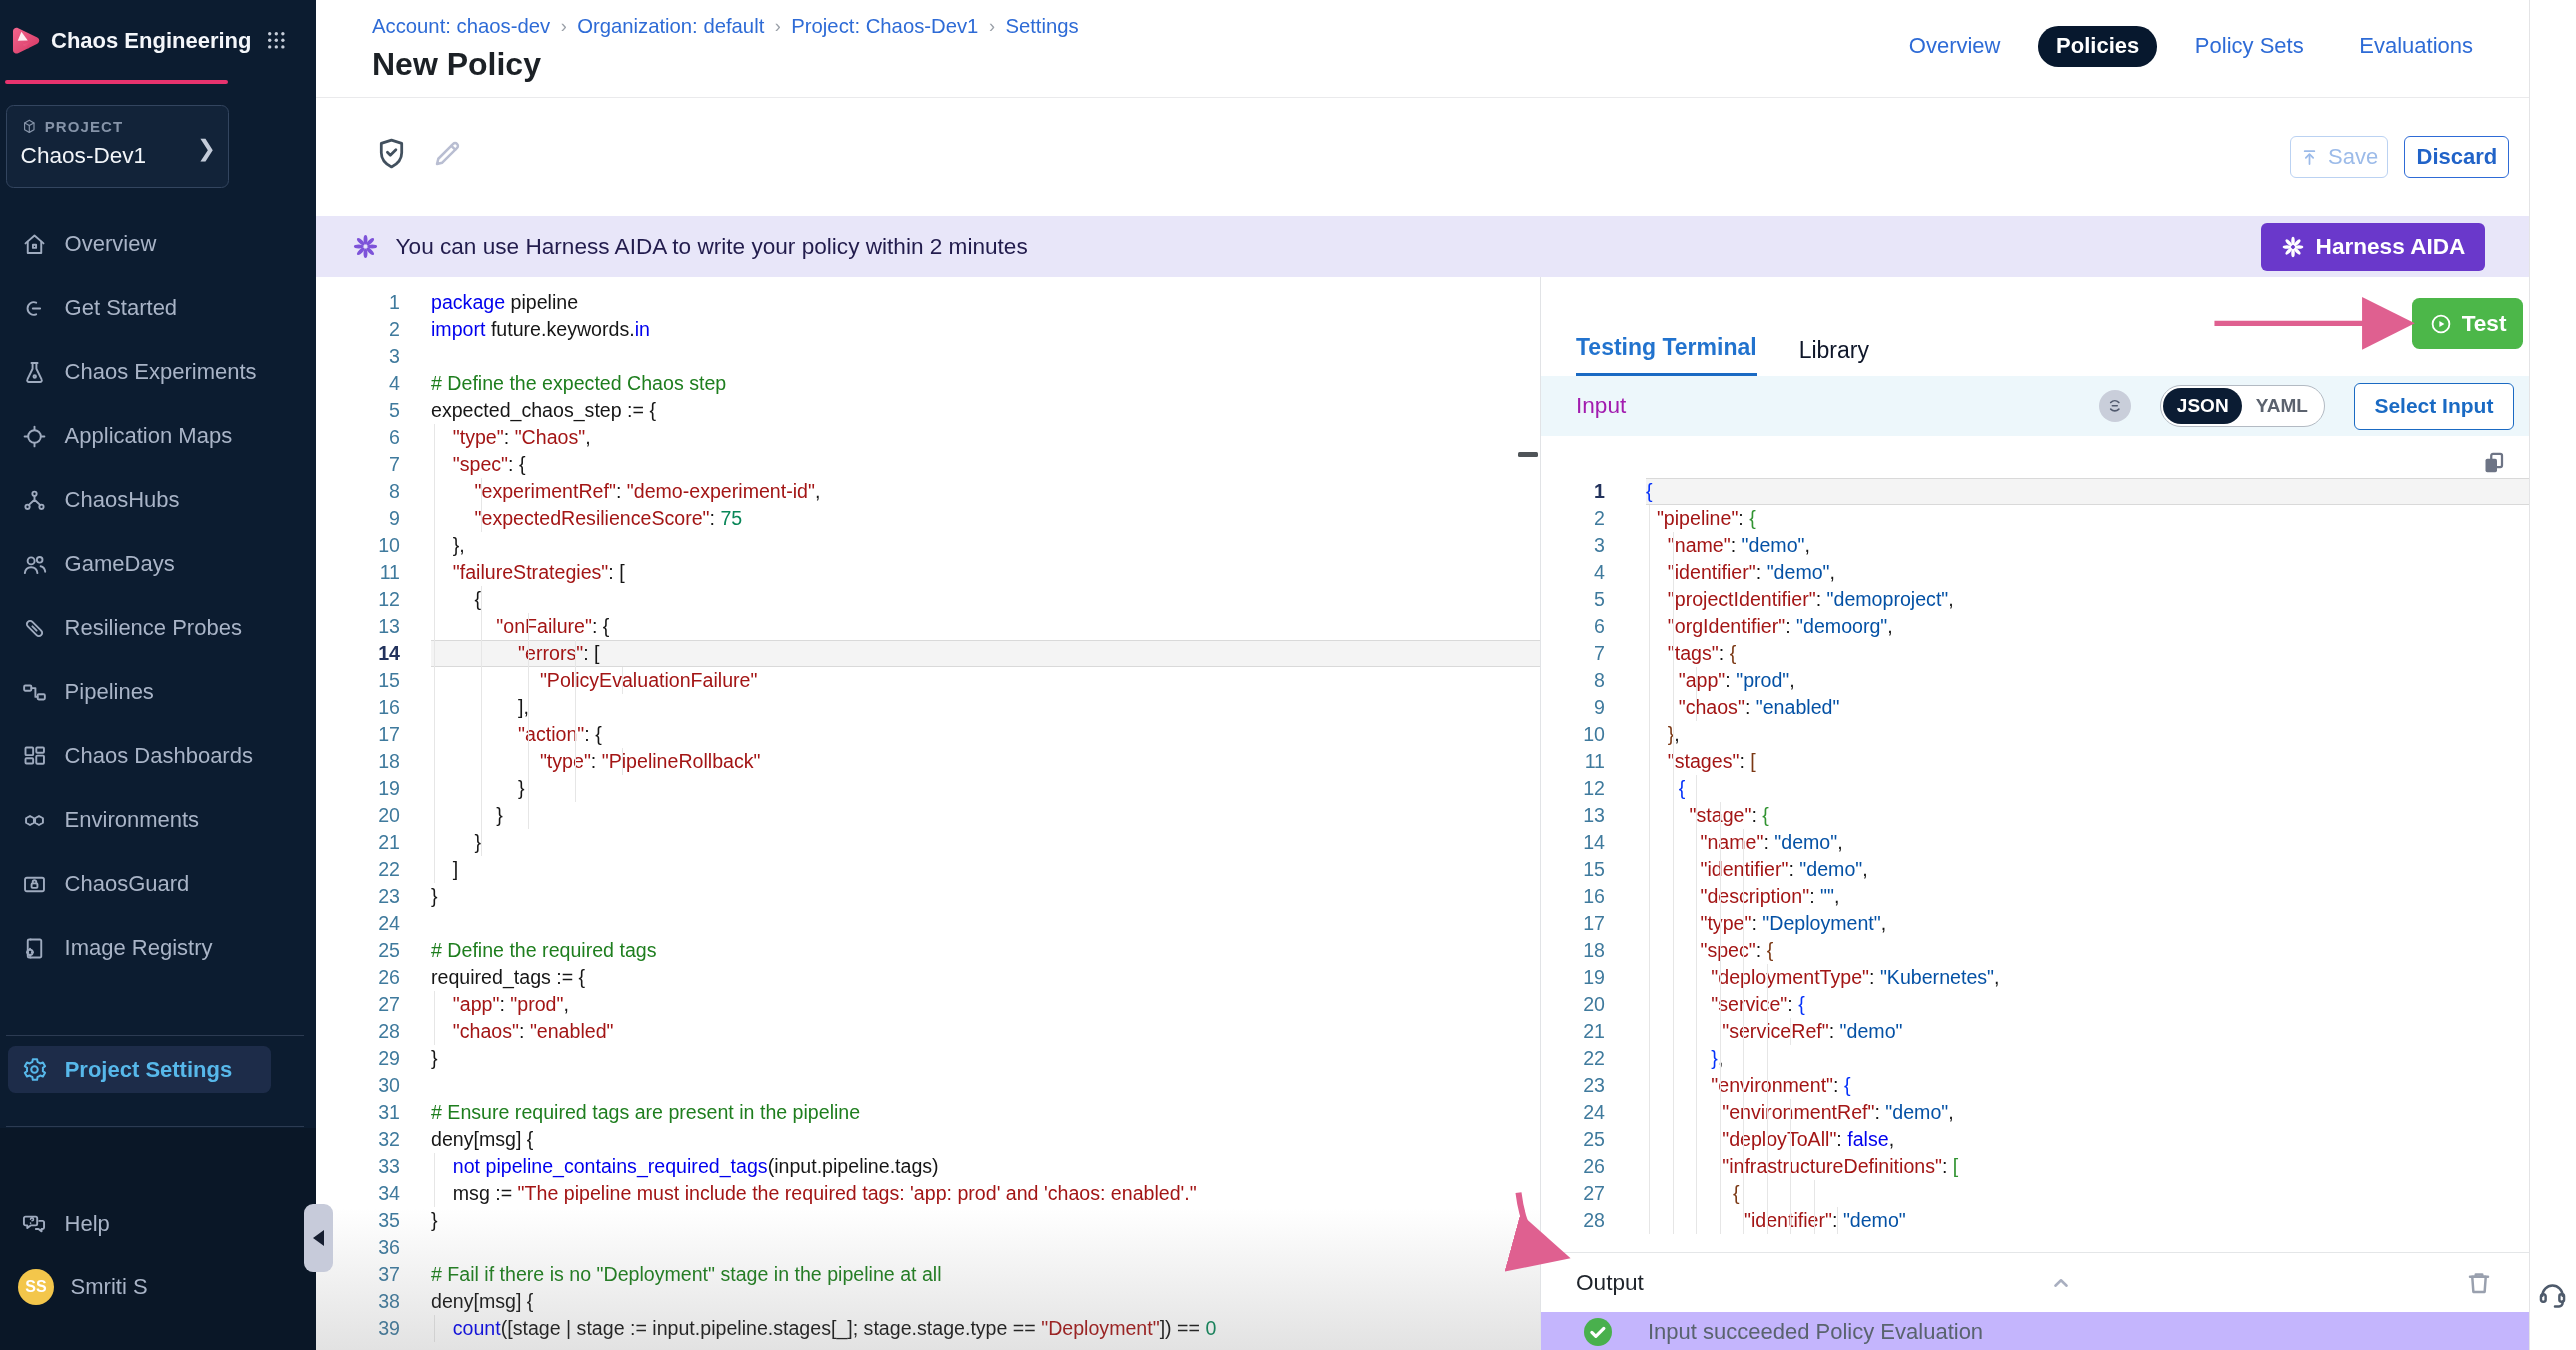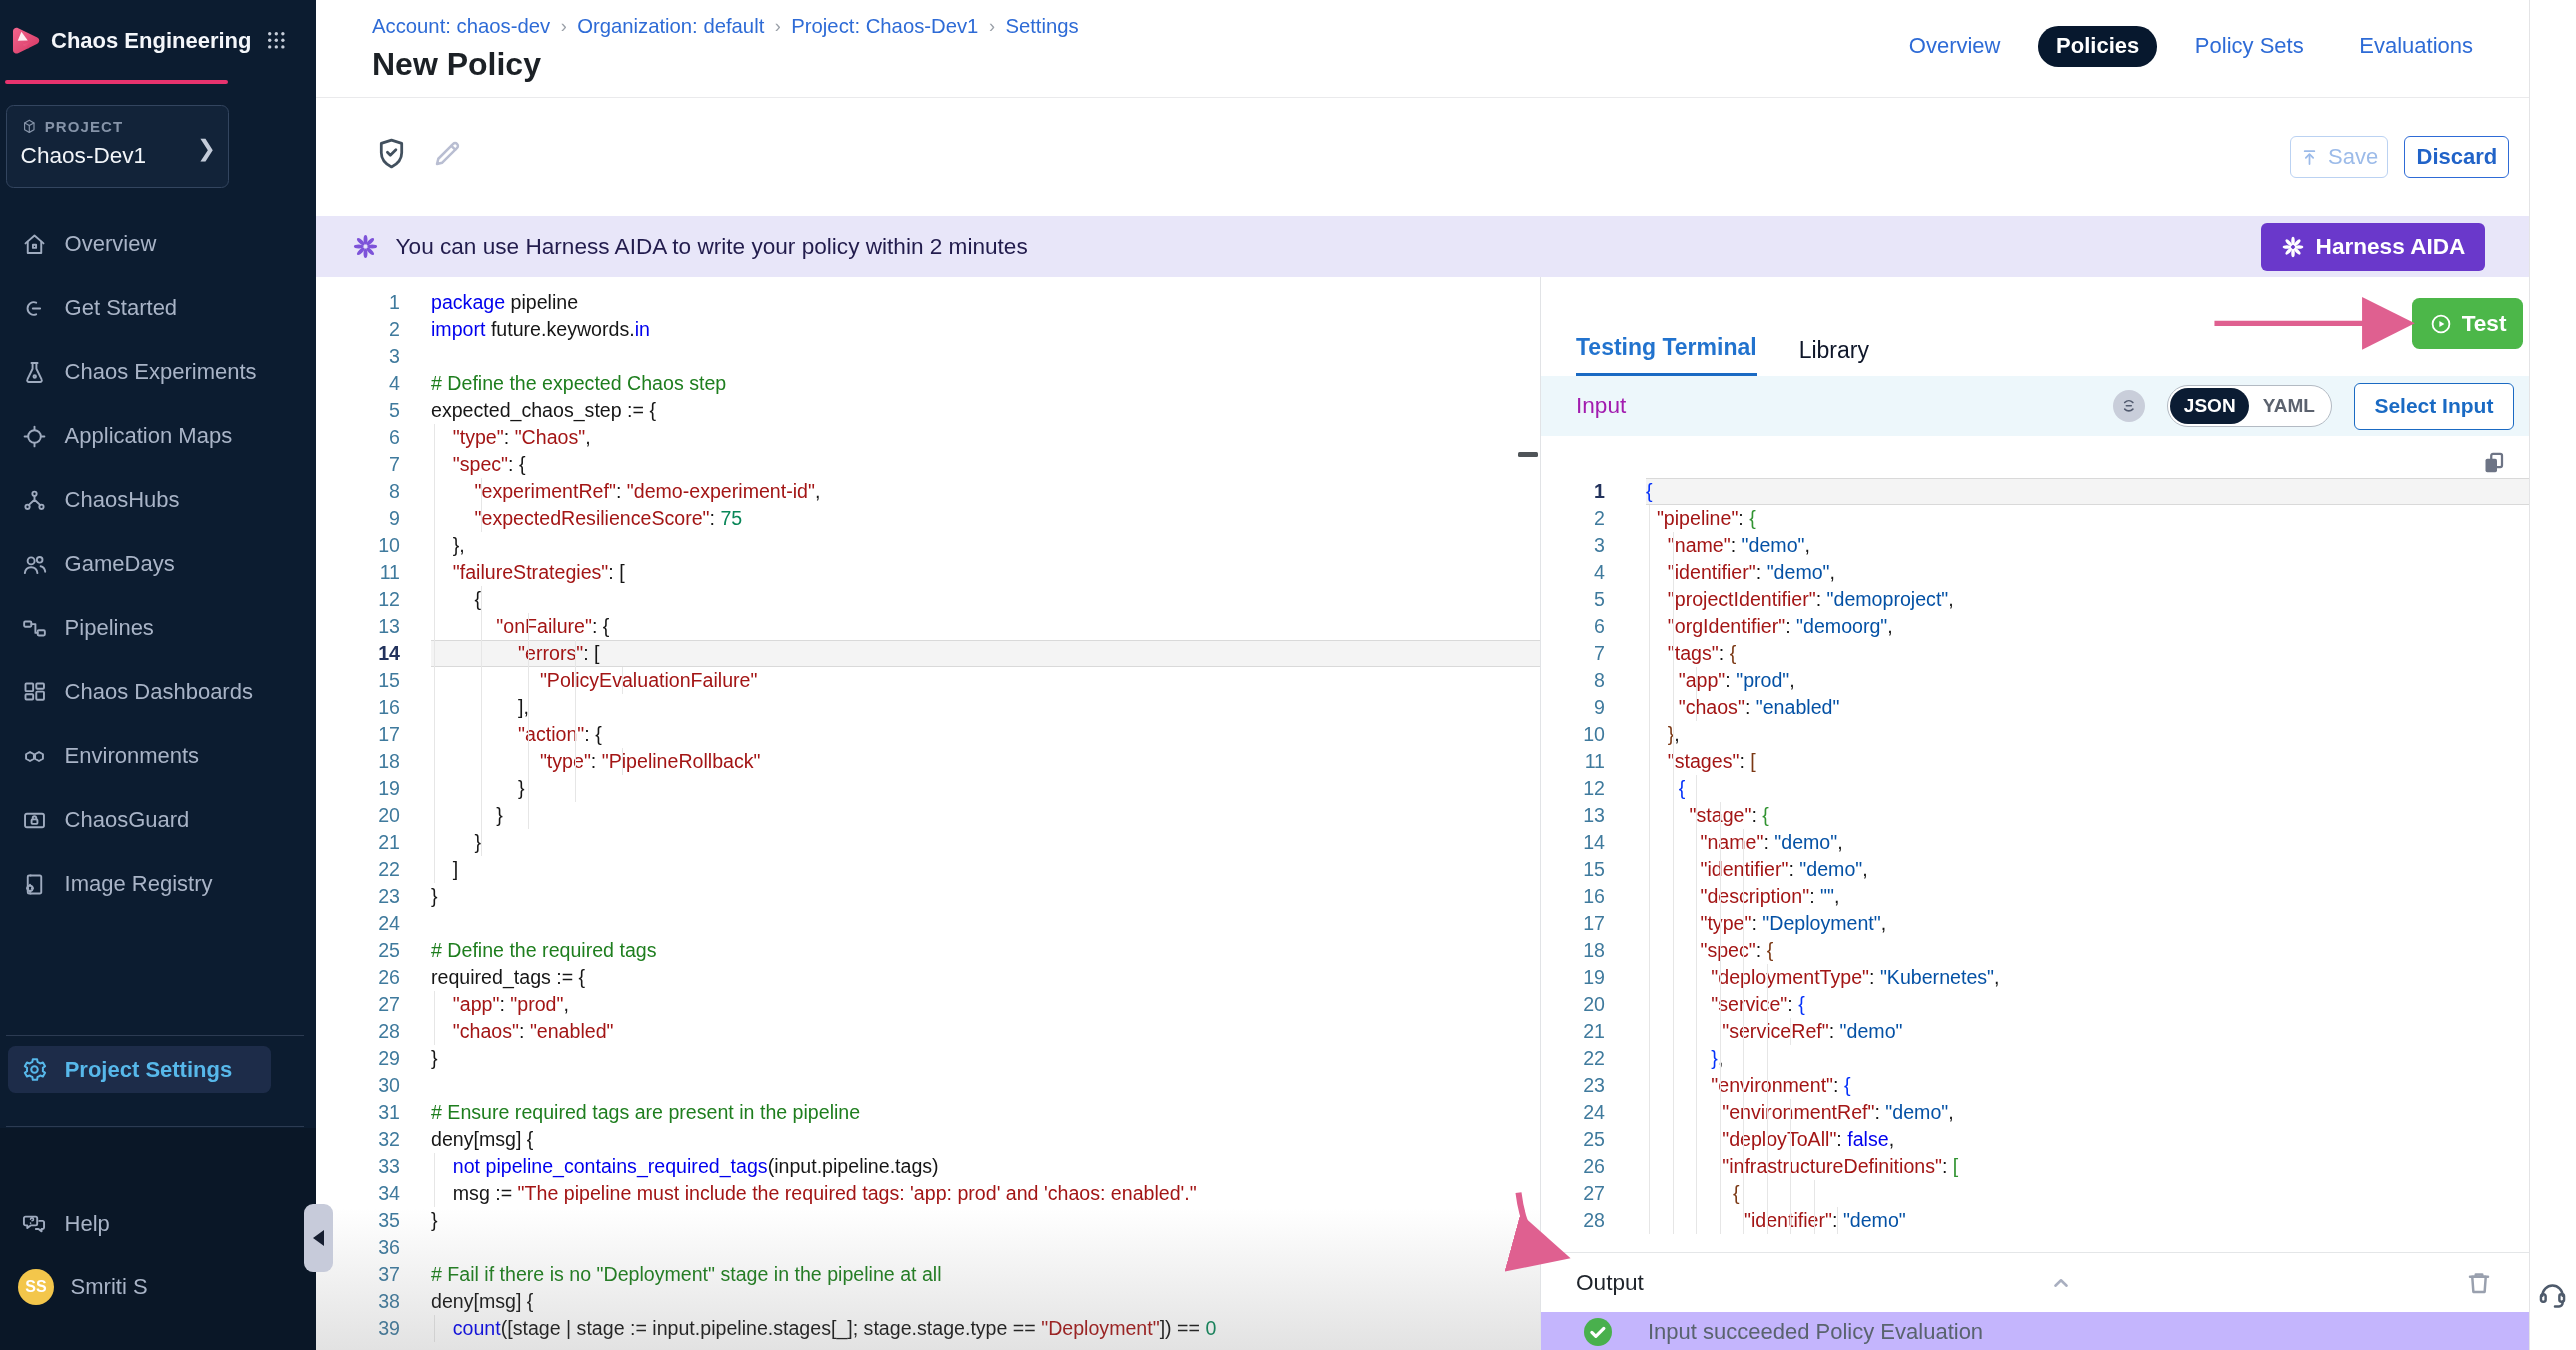--- a/index.html
+++ b/index.html
@@ -85,21 +85,21 @@
   
   .rpanel{width:989px;flex:none;border-left:0.8px solid #E1E3E6;display:flex;flex-direction:column;background:#fff;}
   .ptabs-row{position:relative;height:99px;flex:none;}
   #panel-tabs{position:absolute;left:35px;bottom:0;display:flex;gap:42px;align-items:flex-end;}
   .ptab{font-size:23px;color:#0f172a;padding-bottom:12px;cursor:pointer;}
   .ptab.active{color:#2273CE;font-weight:700;border-bottom:3.8px solid #1A6AC3;}
   .test-btn{position:absolute;right:6px;top:21px;height:51px;display:flex;align-items:center;gap:9px;background:#4CB749;color:#fff;border:none;border-radius:7.5px;font-size:22.6px;font-weight:700;padding:0 16.6px;cursor:pointer;}
   .test-btn .bic{width:24px;height:24px;display:inline-flex;color:#fff;}
   .input-bar{height:60px;flex:none;background:#EDF7FB;display:flex;align-items:center;padding:0 15px 0 35px;}
   .input-title{font-size:22.6px;color:#a21caf;}
-  .input-right{margin-left:auto;display:flex;align-items:center;gap:22px;}
+  .input-right{margin-left:auto;display:flex;align-items:center;gap:29px;}
   .fmt-disc{width:32px;height:32px;border-radius:50%;background:#C9CEDA;display:flex;align-items:center;justify-content:center;color:#515A6E;cursor:pointer;}
   .fmt-disc svg{width:19.6px;height:19.6px;}
   .fmt-toggle{height:42px;border:1.5px solid #B3BAC3;border-radius:21px;background:#fff;display:flex;align-items:center;padding:0 2.3px;cursor:pointer;}
   .fmt{font-size:19px;font-weight:700;color:#5B626E;padding:0 13.6px;height:36px;line-height:36px;border-radius:18px;}
   .fmt.active{background:#0B1C33;color:#fff;}
   .select-input{height:47px;border:1.5px solid #1A6AC3;border-radius:6px;background:#fff;color:#1A6AC3;font-size:21px;font-weight:700;padding:0 19.6px;cursor:pointer;}
   .rcode-wrap{height:816px;flex:none;position:relative;overflow:hidden;}
   #right-code{padding-top:42px;}
   .copy-ic{position:absolute;right:19.6px;top:12px;width:30px;height:30px;color:#6D7485;cursor:pointer;}
   .output-row{height:60px;flex:none;border-top:0.8px solid #E4E6E8;position:relative;display:flex;align-items:center;}
@@ -227,20 +227,29 @@
               <path d="M3.4 19.6c.4-3.2 2.7-5.2 5.6-5.2s5.2 2 5.6 5.2"></path>
               <circle cx="16.6" cy="7.8" r="2.5"></circle>
               <path d="M17.4 13.6c2.3.5 3.8 2.3 4.1 4.8"></path>
             </svg>
           </span>
           <span class="sb-label">GameDays</span>
         </div>
         <div class="sb-item">
           <span class="sb-ic">
             <svg viewBox="0 0 24 24" fill="none" stroke="currentColor" stroke-width="1.7" stroke-linecap="round" stroke-linejoin="round">
+              <rect x="9.1" y="3.6" width="5.8" height="16.8" rx="2.9" transform="rotate(-45 12 12)"></rect>
+              <path d="M10.1 10.1l3.8 3.8"></path>
+            </svg>
+          </span>
+          <span class="sb-label">Resilience Probes</span>
+        </div>
+        <div class="sb-item">
+          <span class="sb-ic">
+            <svg viewBox="0 0 24 24" fill="none" stroke="currentColor" stroke-width="1.7" stroke-linecap="round" stroke-linejoin="round">
               <rect x="2.8" y="5.8" width="6.4" height="4.6" rx="1"></rect>
               <rect x="14.8" y="13.6" width="6.4" height="4.6" rx="1"></rect>
               <path d="M9.2 8.1h3.6v7.8h2"></path>
             </svg>
           </span>
           <span class="sb-label">Pipelines</span>
         </div>
         <div class="sb-item">
           <span class="sb-ic">
             <svg viewBox="0 0 24 24" fill="none" stroke="currentColor" stroke-width="1.7" stroke-linecap="round" stroke-linejoin="round">

